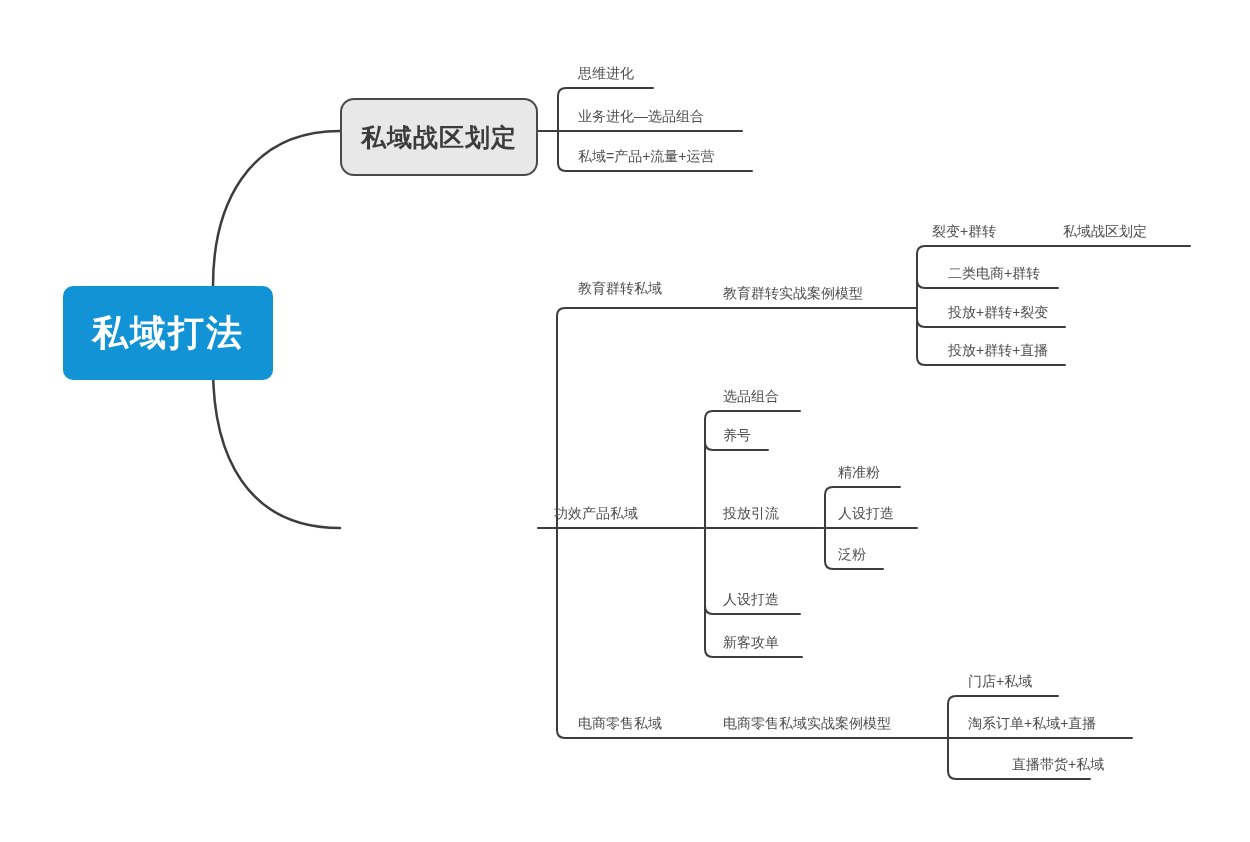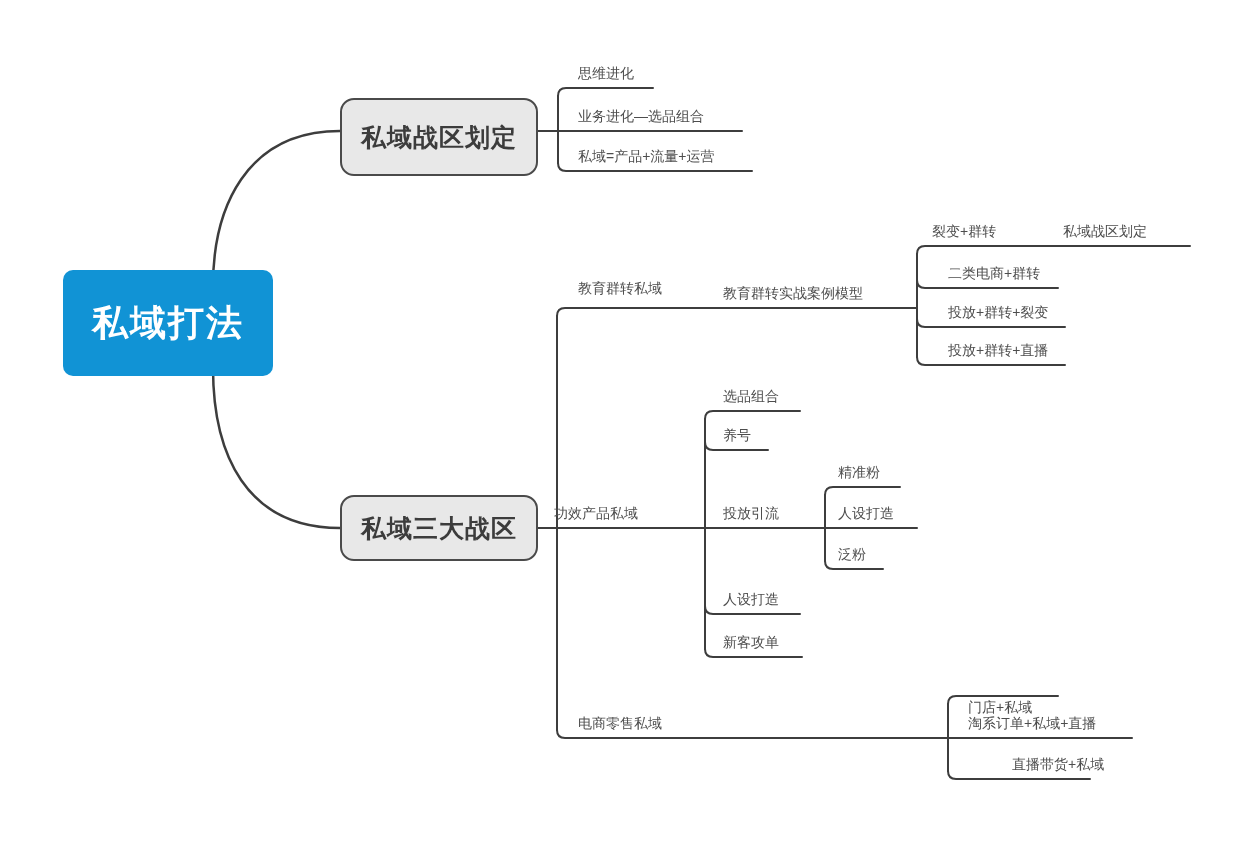--- a/index.html
+++ b/index.html
@@ -87,23 +87,22 @@
     <path d="M 825 495 Q 825 487 833 487 L 900 487"></path>
     <path d="M 822 528 L 917 528"></path>
     <path d="M 825 561 Q 825 569 833 569 L 883 569"></path>
 
     <path d="M 948 704 L 948 771"></path>
     <path d="M 948 704 Q 948 696 956 696 L 1058 696"></path>
     <path d="M 945 738 L 1132 738"></path>
     <path d="M 948 771 Q 948 779 956 779 L 1090 779"></path>
   </svg>
 
-  <div class="topic root" style="left:63px;top:270px;width:210px;height:106px">私域打法</div>
+  <div class="topic root" style="left:63px;top:286px;width:210px;height:94px">私域打法</div>
   <div class="topic branch" style="left:340px;top:98px;width:198px;height:78px">私域战区划定</div>
-  <div class="topic branch" style="left:340px;top:495px;width:198px;height:66px">私域三大战区</div>
 
   <div class="label" style="left:578px;top:62px">思维进化</div>
   <div class="label" style="left:578px;top:105px">业务进化—选品组合</div>
   <div class="label" style="left:578px;top:145px">私域=产品+流量+运营</div>
 
   <div class="label" style="left:578px;top:277px">教育群转私域</div>
   <div class="label" style="left:723px;top:282px">教育群转实战案例模型</div>
   <div class="label" style="left:932px;top:220px">裂变+群转</div>
   <div class="label" style="left:1063px;top:220px">私域战区划定</div>
   <div class="label" style="left:948px;top:262px">二类电商+群转</div>
@@ -114,17 +113,18 @@
   <div class="label" style="left:723px;top:385px">选品组合</div>
   <div class="label" style="left:723px;top:424px">养号</div>
   <div class="label" style="left:723px;top:502px">投放引流</div>
   <div class="label" style="left:838px;top:461px">精准粉</div>
   <div class="label" style="left:838px;top:502px">人设打造</div>
   <div class="label" style="left:838px;top:543px">泛粉</div>
   <div class="label" style="left:723px;top:588px">人设打造</div>
   <div class="label" style="left:723px;top:631px">新客攻单</div>
 
   <div class="label" style="left:578px;top:712px">电商零售私域</div>
-  <div class="label" style="left:968px;top:696px">门店+私域</div>
+  <div class="label" style="left:723px;top:712px">电商零售私域实战案例模型</div>
+  <div class="label" style="left:968px;top:670px">门店+私域</div>
   <div class="label" style="left:968px;top:712px">淘系订单+私域+直播</div>
   <div class="label" style="left:1012px;top:753px">直播带货+私域</div>
 
 </div>
 
 </body></html>

